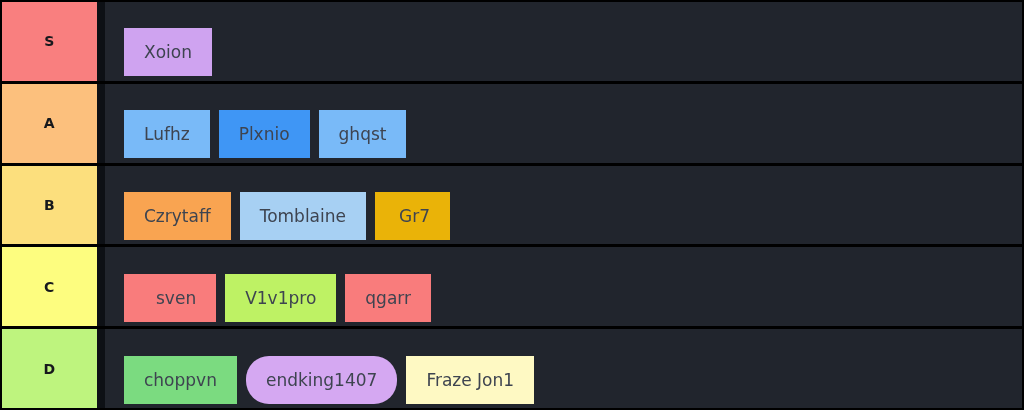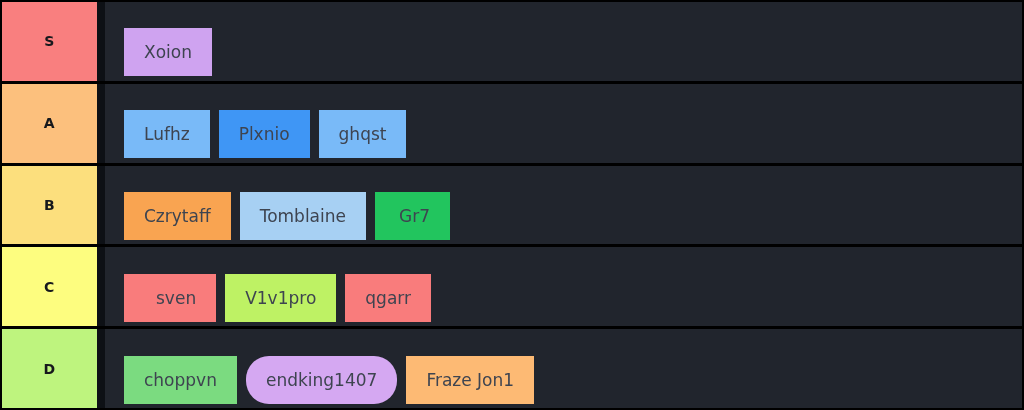--- a/index.html
+++ b/index.html
@@ -69,21 +69,21 @@
   </div>
 
   <div class="tier-row">
     <div class="tier-label" style="background: rgb(252, 223, 125);">B</div>
     <div class="tier-divider"></div>
     <div class="tier-content">
   <div class="tier-item" style="background: rgb(249, 164, 81);">Czrytaff</div>
 
   <div class="tier-item" style="background: rgb(167, 208, 243);">Tomblaine</div>
 
-  <div class="tier-item" style="background: #22c55e; padding-left: 24px;">Gr7</div>
+  <div class="tier-item" style="background: #eab308; padding-left: 24px;">Gr7</div>
 </div>
   </div>
 
   <div class="tier-row">
     <div class="tier-label" style="background: rgb(253, 253, 127);">C</div>
     <div class="tier-divider"></div>
     <div class="tier-content">
   <div class="tier-item" style="background: rgb(249, 124, 124); padding-left: 32px;">sven</div>
 
   <div class="tier-item" style="background: #bef264; text-align: center;">V1v1pro</div>
@@ -93,16 +93,16 @@
   </div>
 
   <div class="tier-row">
     <div class="tier-label" style="background: rgb(190, 244, 126);">D</div>
     <div class="tier-divider"></div>
     <div class="tier-content">
   <div class="tier-item" style="background: rgb(123, 219, 128);">choppvn</div>
 
   <div class="tier-item" style="background: rgb(213, 168, 242); border-radius: 23px;">endking1407</div>
 
-  <div class="tier-item" style="background: #fdba74; text-align: center;">Fraze Jon1</div>
+  <div class="tier-item" style="background: #fef9c3; text-align: center;">Fraze Jon1</div>
 </div>
   </div>
 </div>
 
 </body></html>

